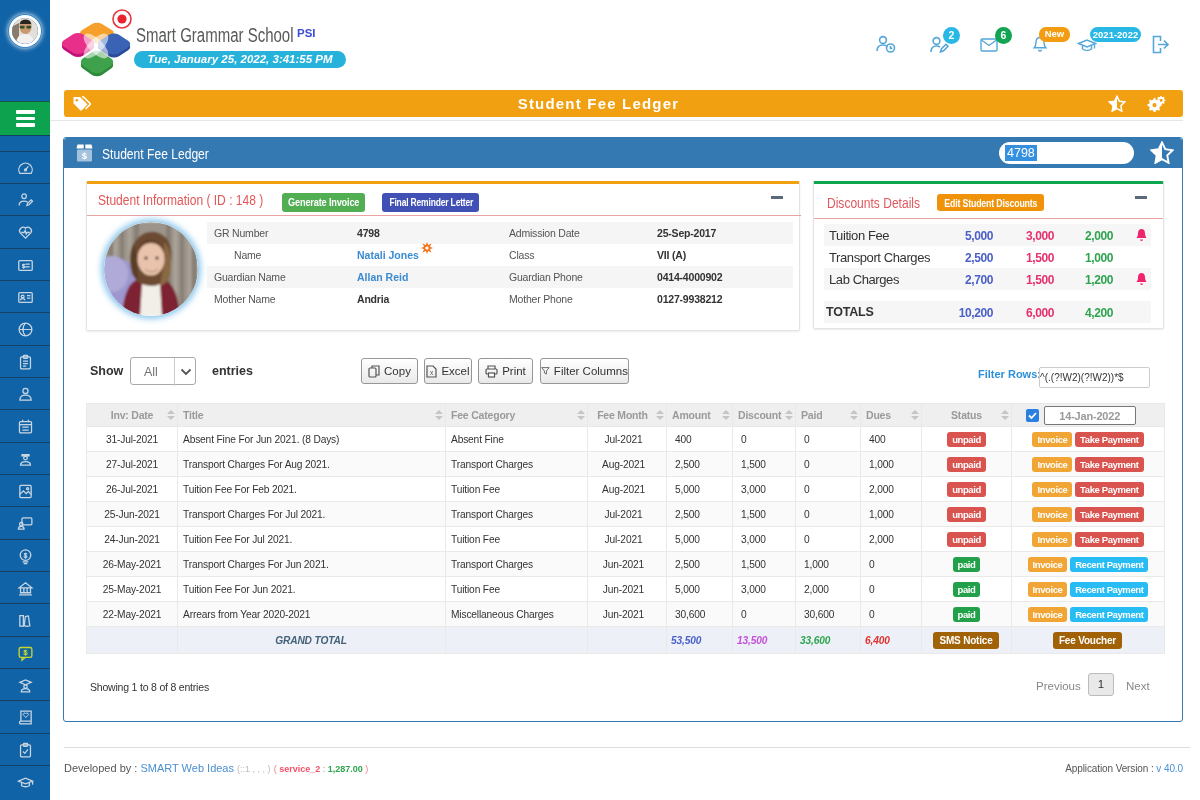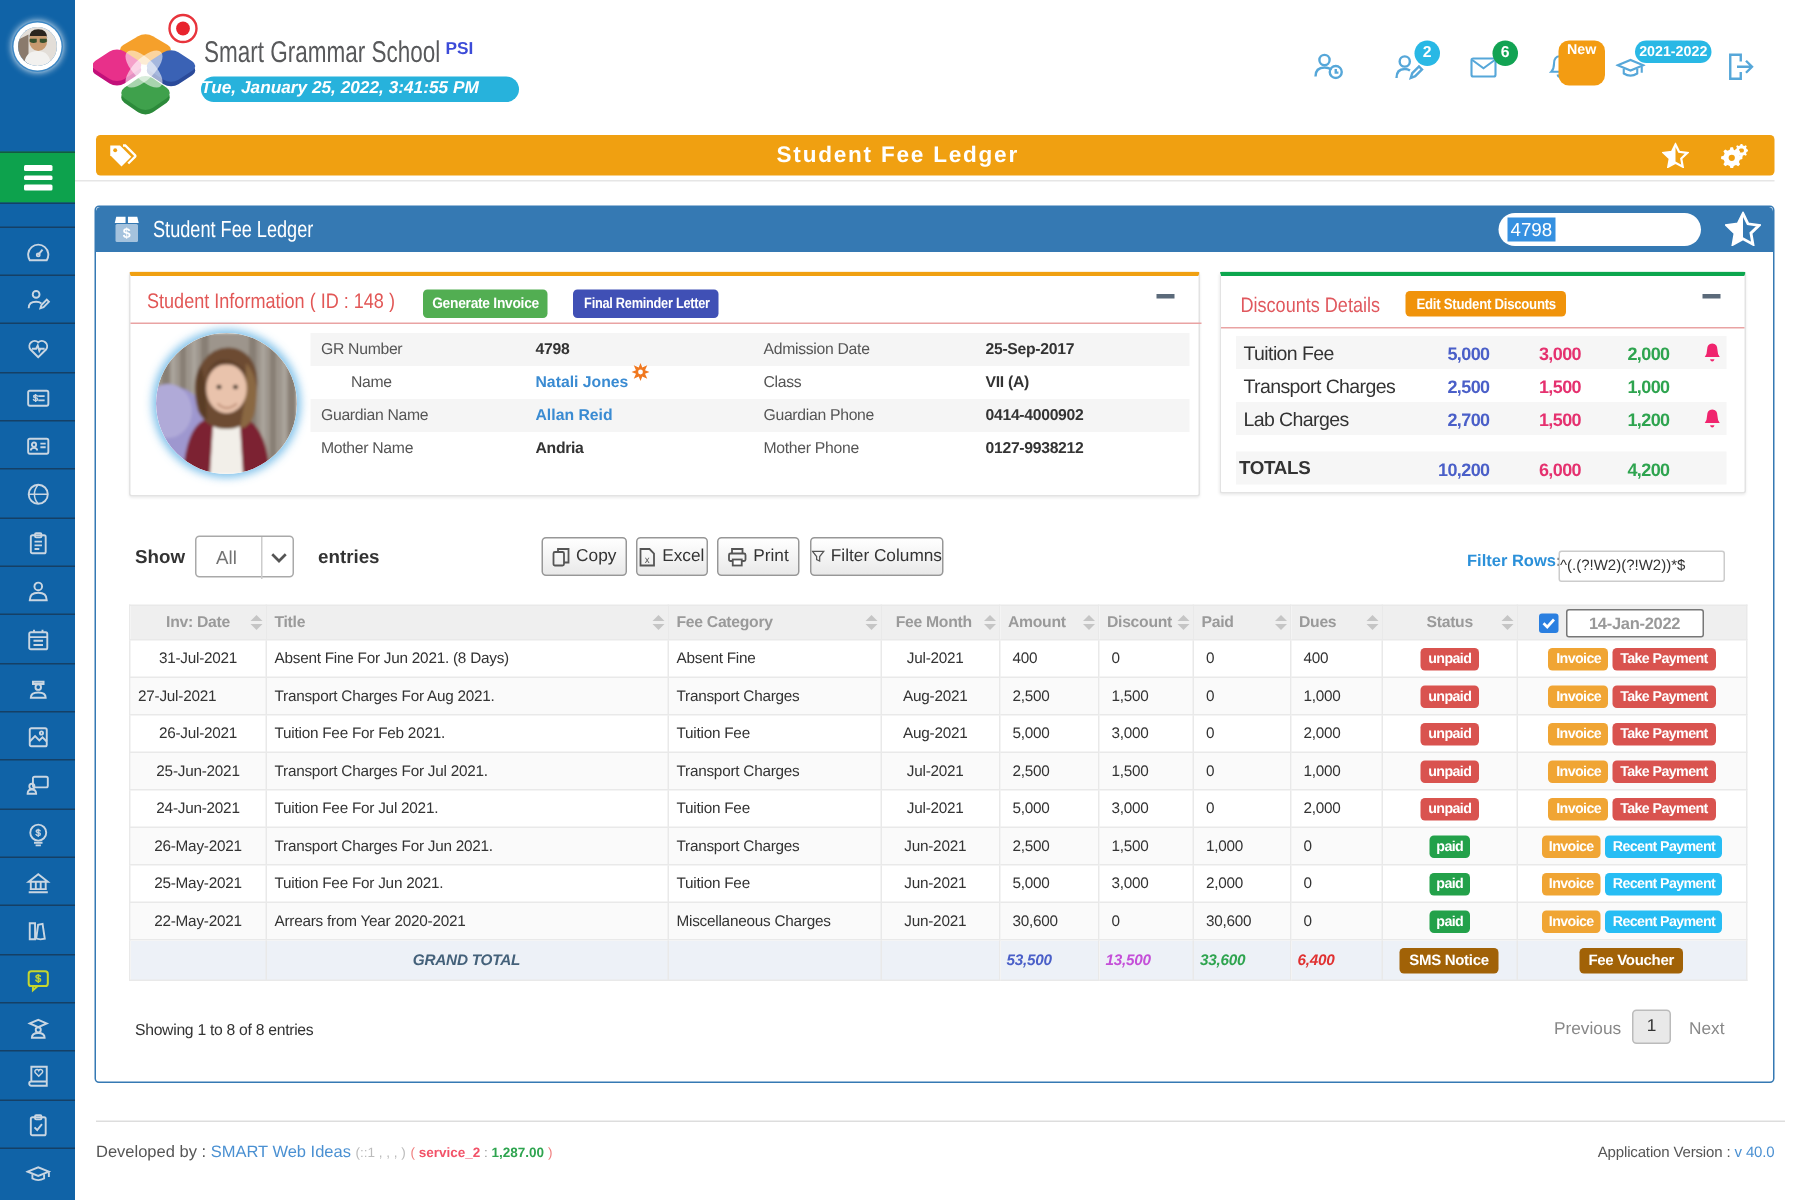--- a/index.html
+++ b/index.html
@@ -14,21 +14,21 @@
 .scell svg { width:17px; height:17px; }
 #burger { position:absolute; left:0; top:101px; width:50px; height:34px; background:#0da24d;
   border-top:1px solid rgba(25,42,58,.6); display:flex; align-items:center; justify-content:center; flex-direction:column; gap:2.5px;}
 #burger i { display:block; width:19px; height:3.8px; background:#fff; border-radius:1px; }
 
 
 #hdr-title { position:absolute; left:136px; top:24px; font-size:20px; color:#58595b; white-space:nowrap;}
 #hdr-title .cx { display:inline-block; transform:scaleX(.75); transform-origin:0 50%; }
 #date-pill { position:absolute; left:134px; top:51px; width:212px; height:17px; background:#27b2dc;
   border-radius:9px; color:#fff; font-size:11.5px; font-weight:bold; font-style:italic;
-  line-height:16px; }
+  text-align:center; line-height:16px; }
 .badge { position:absolute; color:#fff; font-weight:bold; font-size:10px; text-align:center; }
 .hicon { position:absolute; }
 .hicon svg { stroke:#56a7d9; fill:none; stroke-width:1.6; }
 
 
 #obar { position:absolute; left:64px; top:90px; width:1119px; height:27px; background:#f0a011;
   border-radius:3px; }
 #obar .t { position:absolute; left:-25px; width:100%; text-align:center; top:5px; color:#fff;
   font-size:15px; font-weight:bold; letter-spacing:1.2px; }
 
@@ -309,21 +309,21 @@
       <path d="M1.5 2 L9 7.5 L16.5 2" stroke-width="1.4"></path>
     </svg>
   </div>
   <div class="badge" style="left:995px; top:27px; width:17px; height:17px; border-radius:50%; background:#12a353; line-height:17px; font-size:10.5px;">6</div>
   <div class="hicon" style="left:1032px; top:36px;">
     <svg width="16" height="17" viewBox="0 0 16 17">
       <path d="M8 1.5 Q12 1.5 12 6.5 Q12 10 13.8 11.8 L2.2 11.8 Q4 10 4 6.5 Q4 1.5 8 1.5 Z" stroke-width="1.4"></path>
       <path d="M6.4 13.6 Q6.8 15.2 8 15.2 Q9.2 15.2 9.6 13.6" stroke-width="1.4"></path>
     </svg>
   </div>
-  <div class="badge" style="left:1039px; top:27px; width:31px; height:30px; border-radius:7px; background:#f39c12; line-height:14px; font-size:9.5px;">New</div>
+  <div class="badge" style="left:1039px; top:27px; width:31px; height:15px; border-radius:7px; background:#f39c12; line-height:14px; font-size:9.5px;">New</div>
   <div class="hicon" style="left:1077px; top:38px;">
     <svg width="20" height="15" viewBox="0 0 20 15">
       <path d="M1.5 5.5 L10 2 L18.5 5.5 L10 9 Z" stroke-width="1.4"></path>
       <path d="M5.5 7.8 L5.5 11 Q10 13.8 14.5 11 L14.5 7.8" stroke-width="1.4"></path>
       <path d="M17.5 6.3 L17.5 10.5" stroke-width="1.4"></path>
     </svg>
   </div>
   <div class="badge" style="left:1090px; top:27px; width:51px; height:15px; border-radius:8px; background:#29b8e5; line-height:15px; font-size:9.5px;">2021-2022</div>
   <div class="hicon" style="left:1152px; top:35px;">
     <svg width="22" height="19" viewBox="0 0 22 19" stroke-width="1.7">
@@ -538,21 +538,21 @@
           <td>Absent Fine</td>
           <td class="mo">Jul-2021</td>
           <td>400</td>
           <td>0</td>
           <td>0</td>
           <td>400</td>
           <td style="text-align:center;"><span class="pill p-red">unpaid</span></td>
           <td style="text-align:center; padding:0 2px;"><span class="pill p-orange">Invoice</span> <span class="pill p-red">Take Payment</span></td>
         </tr>
   <tr class="even">
-          <td style="">27-Jul-2021</td>
+          <td style="text-align:center;">27-Jul-2021</td>
           <td class="link">Transport Charges For Aug 2021.</td>
           <td>Transport Charges</td>
           <td class="mo">Aug-2021</td>
           <td>2,500</td>
           <td>1,500</td>
           <td>0</td>
           <td>1,000</td>
           <td style="text-align:center;"><span class="pill p-red">unpaid</span></td>
           <td style="text-align:center; padding:0 2px;"><span class="pill p-orange">Invoice</span> <span class="pill p-red">Take Payment</span></td>
         </tr>

